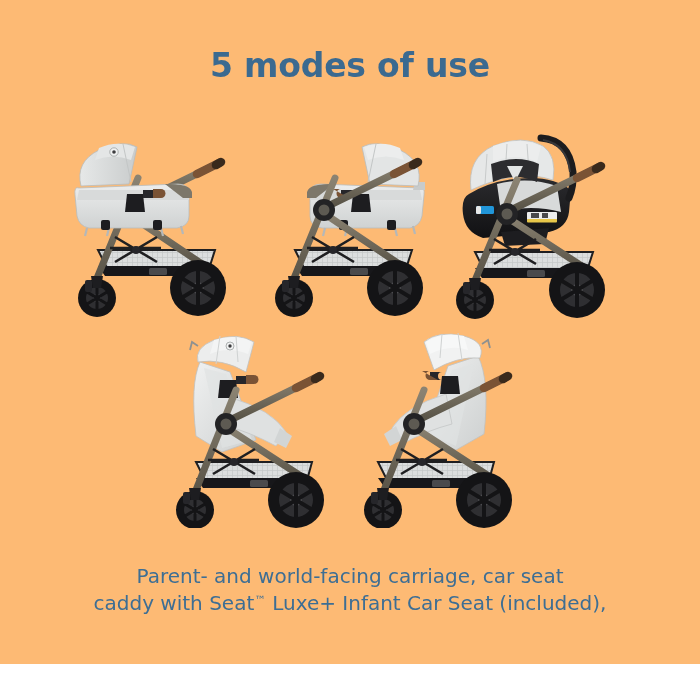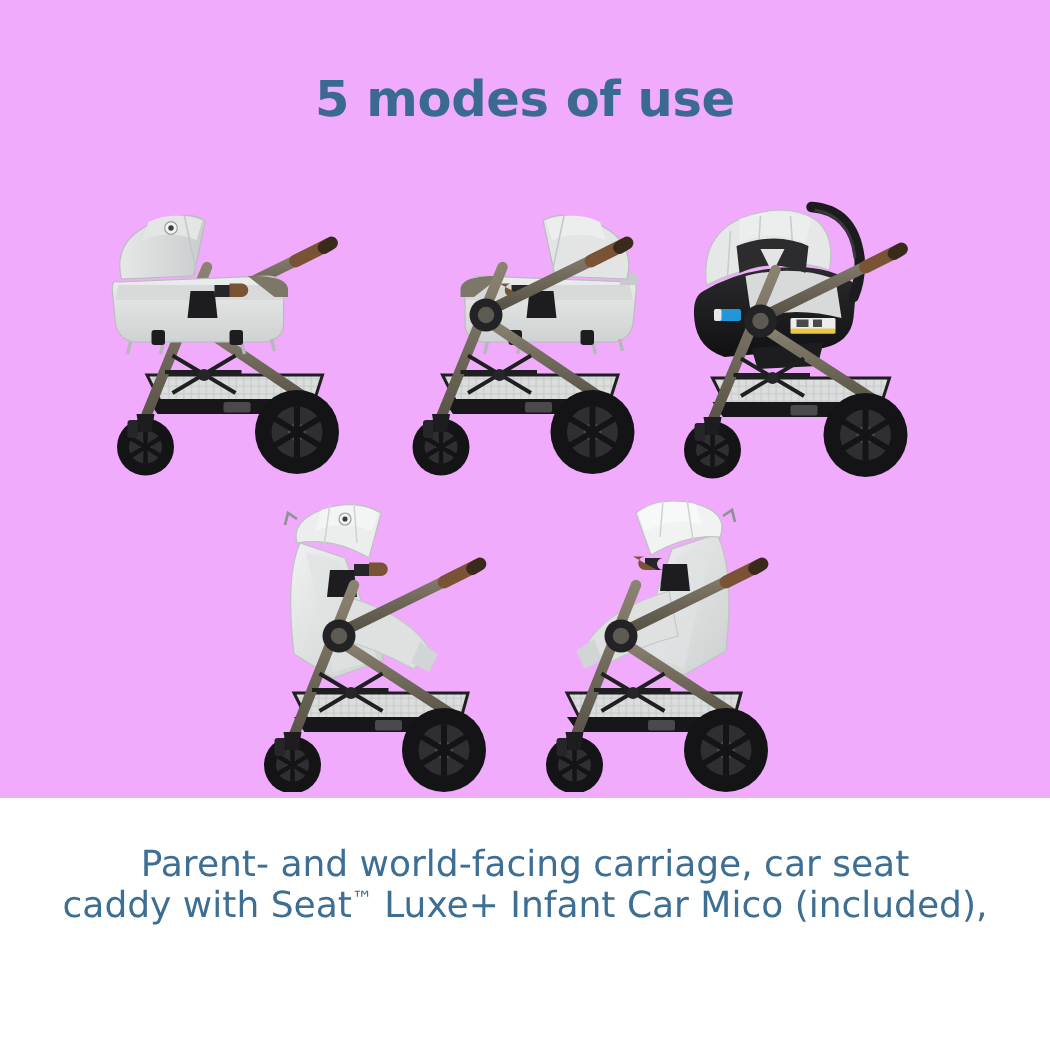--- a/index.html
+++ b/index.html
@@ -11,22 +11,22 @@
     height: 700px;
     background: #ffffff;
     font-family: "Liberation Sans", sans-serif;
     overflow: hidden;
     position: relative;
   }
 
   #infographic {
     position: relative;
     width: 700px;
-    height: 532px;
-    background: #f0abfc;
+    height: 664px;
+    background: #fdba74;
   }
 
   
   .title {
     position: absolute;
     top: 46px;
     left: 0;
     width: 700px;
     text-align: center;
     font-size: 33px;
@@ -54,21 +54,21 @@
   }
 
   
   .caption {
     position: absolute;
     top: 563px;
     left: 0;
     width: 700px;
     text-align: center;
     color: #3d6e94;
-    font-size: 24px;
+    font-size: 20px;
     line-height: 26.5px;
     font-family: "DejaVu Sans", sans-serif;
   }
   .caption .ln { display: block; white-space: nowrap; }
   .caption sup {
     font-size: 0.58em;
     vertical-align: 0.52em;
     line-height: 0;
   }
 
@@ -433,16 +433,16 @@
           <path d="M33 171 V193 M23 176 L43 188 M23 188 L43 176"></path>
         </g>
         <path d="M27 160 L39 160 L37 172 L29 172 Z" fill="#1d1d20"></path>
         <rect x="21" y="164" width="7" height="12" rx="2" fill="#26262a"></rect>
       </svg>
     </div>
   </div>
 
   <div class="caption">
     <span class="ln">Parent- and world-facing carriage, car seat</span>
-    <span class="ln"><span>caddy with Seat</span><sup>™</sup><span> Luxe+ Infant Car Mico (included),</span></span>
+    <span class="ln"><span>caddy with Seat</span><sup>™</sup><span> Luxe+ Infant Car Seat (included),</span></span>
   </div>
 
 </div>
 
 </body></html>

